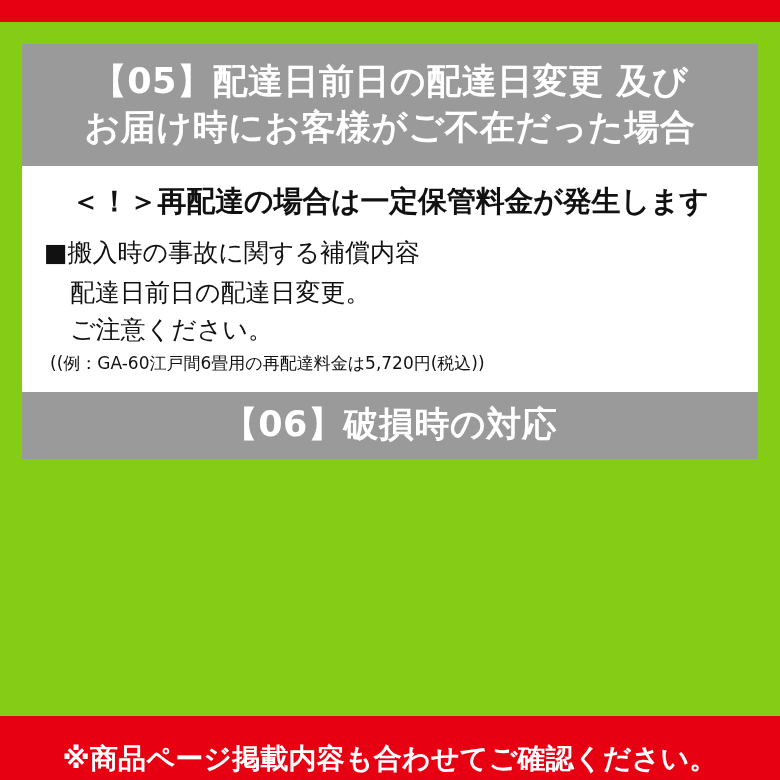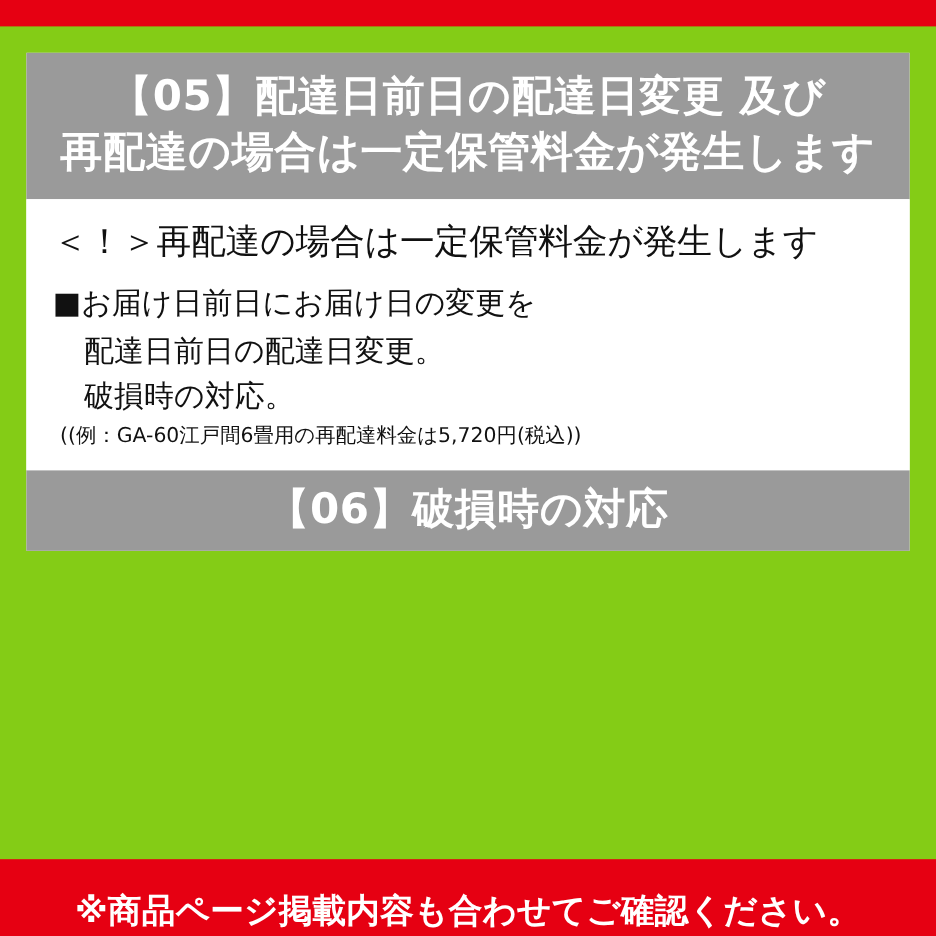--- a/index.html
+++ b/index.html
@@ -49,22 +49,23 @@
     white-space: nowrap;
   }
   
   .block {
     background: #ffffff;
     padding: 14px 22px 16px 22px;
     box-sizing: border-box;
   }
   .heading {
     font-size: 29px;
-    font-weight: normal;
+    font-weight: bold;
     color: #111111;
+    text-align: center;
     margin: 2px 0 12px 0;
     white-space: nowrap;
     letter-spacing: -0.2px;
   }
   .heading-left {
     font-size: 28px;
     font-weight: bold;
     color: #111111;
     text-align: left;
     margin: 4px 0 10px 0;
@@ -126,32 +127,32 @@
 </style>
 </head>
 <body>
 
 <div class="page">
 
   <div class="card">
 
     <div class="bar bar-05">
       <span class="line">【05】配達日前日の配達日変更 及び</span>
-      <span class="line">再配達の場合は一定保管料金が発生します</span>
+      <span class="line">お届け時にお客様がご不在だった場合</span>
     </div>
 
     <div class="block">
       <div class="heading">＜！＞再配達の場合は一定保管料金が発生します</div>
 
       <ul class="bullets">
-        <li>■お届け日前日にお届け日の変更を</li>
+        <li>■搬入時の事故に関する補償内容</li>
       </ul>
       <div class="sub">配達日前日の配達日変更。</div>
 
-      <div class="sub">破損時の対応。</div>
+      <div class="sub">ご注意ください。</div>
 
       <div class="note">((例：GA-60江戸間6畳用の再配達料金は5,720円(税込))</div>
     </div>
 
     <div class="bar bar-06">
       <span class="line">【06】破損時の対応</span>
     </div>
 
 
   </div>

